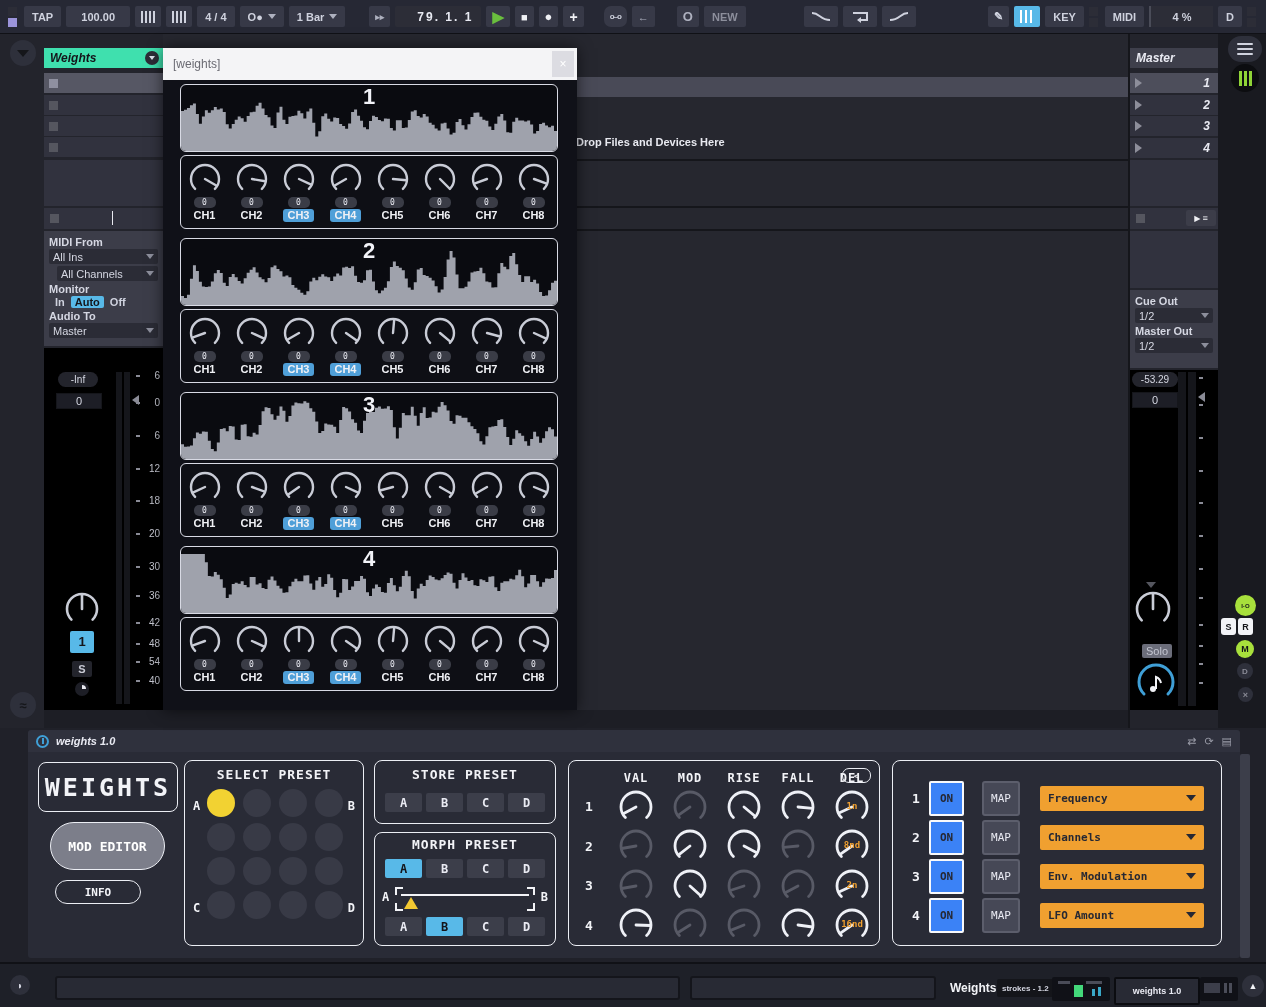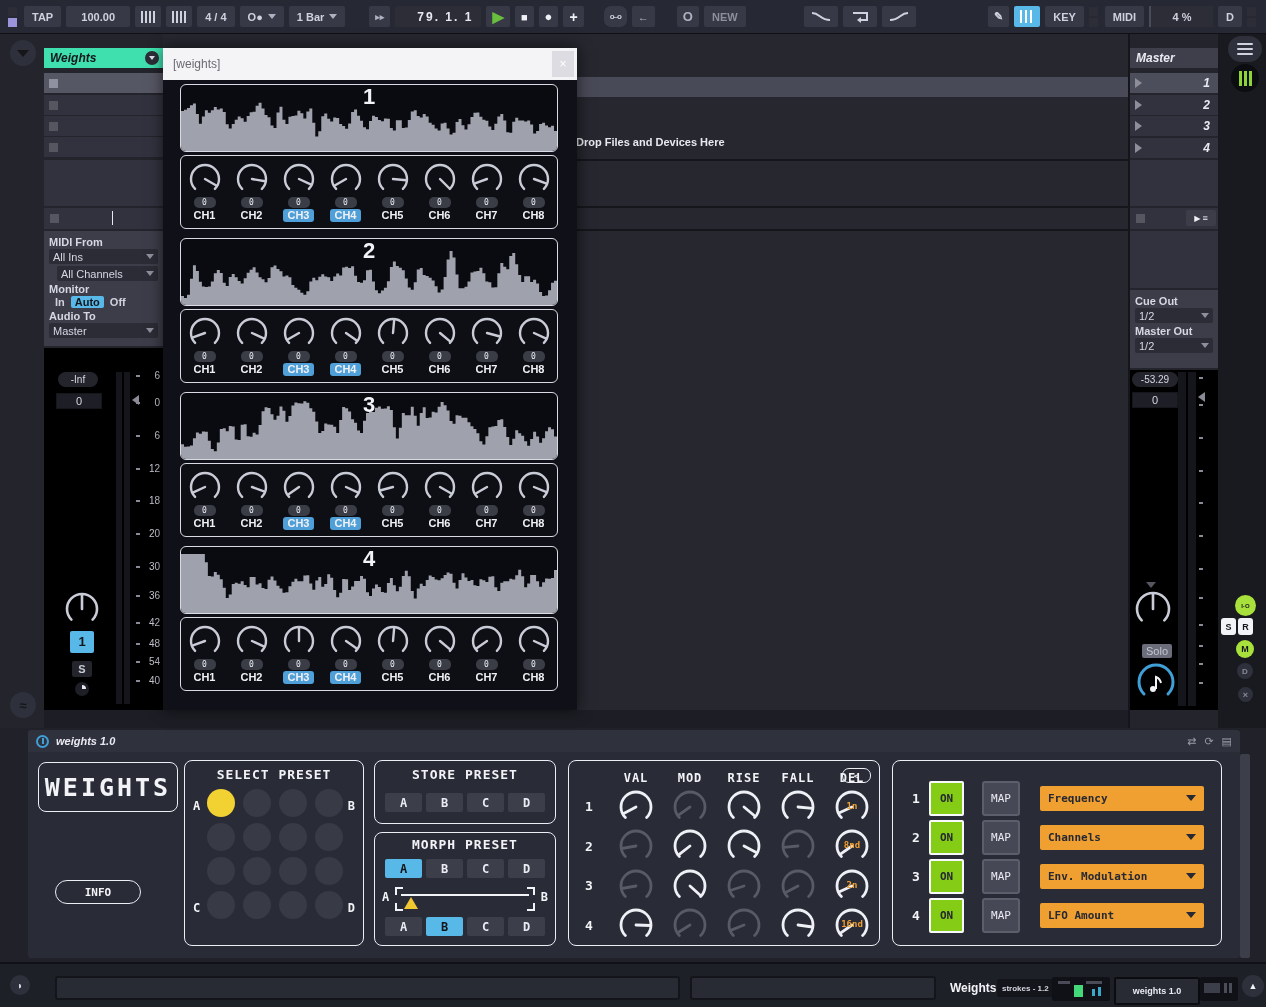--- a/index.html
+++ b/index.html
@@ -126,21 +126,21 @@
   .corner{position:absolute;width:6px;height:6px;}
   .mtri{position:absolute;width:0;height:0;border-left:7px solid transparent;border-right:7px solid transparent;border-bottom:12px solid #f2c832;}
   .matrix{display:grid;grid-template-columns:40px repeat(5,1fr);grid-template-rows:26px repeat(4,1fr);align-items:center;justify-items:center;}
   .mhead{font-weight:bold;font-size:12px;letter-spacing:1px;align-self:end;padding-bottom:2px;}
   .rownum{font-size:13px;font-weight:bold;}
   .delwrap{position:relative;width:36px;height:36px;}
   .delwrap span{position:absolute;left:0;right:0;top:12px;text-align:center;color:#f0a030;font-weight:bold;font-size:9px;}
   .backbtn{position:absolute;right:10px;top:8px;width:27px;height:13px;border:1.5px solid #eceef4;border-radius:7px;
            display:flex;align-items:center;justify-content:center;font-size:9px;font-weight:bold;}
   .maprow{position:absolute;left:0;width:100%;height:40px;display:flex;align-items:center;}
-  .onbtn{width:35px;height:35px;background:#84cc16;border:2px solid #f8f9fb;box-sizing:border-box;border-radius:2px;
+  .onbtn{width:35px;height:35px;background:#3b82f6;border:2px solid #f8f9fb;box-sizing:border-box;border-radius:2px;
          display:flex;align-items:center;justify-content:center;font-weight:bold;font-size:11px;color:#262833;}
   .mapbtn{width:38px;height:35px;background:#464856;border:2px solid #5c5e6c;box-sizing:border-box;border-radius:3px;
           display:flex;align-items:center;justify-content:center;font-size:11px;color:#e9eaf2;}
   .mapsel{width:164px;height:25px;background:#f0a030;border-radius:2px;display:flex;align-items:center;
           font-weight:bold;font-size:11px;color:#262833;padding:0 8px;box-sizing:border-box;}
   .mapsel b{margin-left:auto;width:0;height:0;border-left:5px solid transparent;border-right:5px solid transparent;border-top:6px solid #262833;}
 
   
   .statusbar{position:absolute;left:0;top:962px;width:1266px;height:45px;background:#1e2028;border-top:2px solid #101116;box-sizing:border-box;}
   .sbox{position:absolute;background:#282a34;border:2px solid #14151b;border-radius:3px;box-sizing:border-box;}
@@ -730,20 +730,21 @@
         <span class="t">weights 1.0</span>
         <span class="icons">
           <span>⇄</span>
           <span>⟳</span>
           <span>▤</span>
         </span>
       </div>
       <div class="dev-body">
 
         <div class="outline logo" style="left:10px;top:10px;width:140px;height:50px;">WEIGHTS</div>
+        <div class="pillbtn" style="left:22px;top:70px;width:115px;height:48px;border-radius:24px;background:#7c7e8a;font-size:13px;color:#fff;">MOD EDITOR</div>
         <div class="pillbtn" style="left:27px;top:128px;width:86px;height:24px;border-radius:12px;font-size:11px;">INFO</div>
 
         <div class="outline" style="left:156px;top:8px;width:180px;height:186px;">
           <div class="ptitle">SELECT PRESET</div>
           <div class="selgrid" id="selgrid">
               <div class="padc on"></div>
               <div class="padc"></div>
               <div class="padc"></div>
               <div class="padc"></div>
               <div class="padc"></div>

